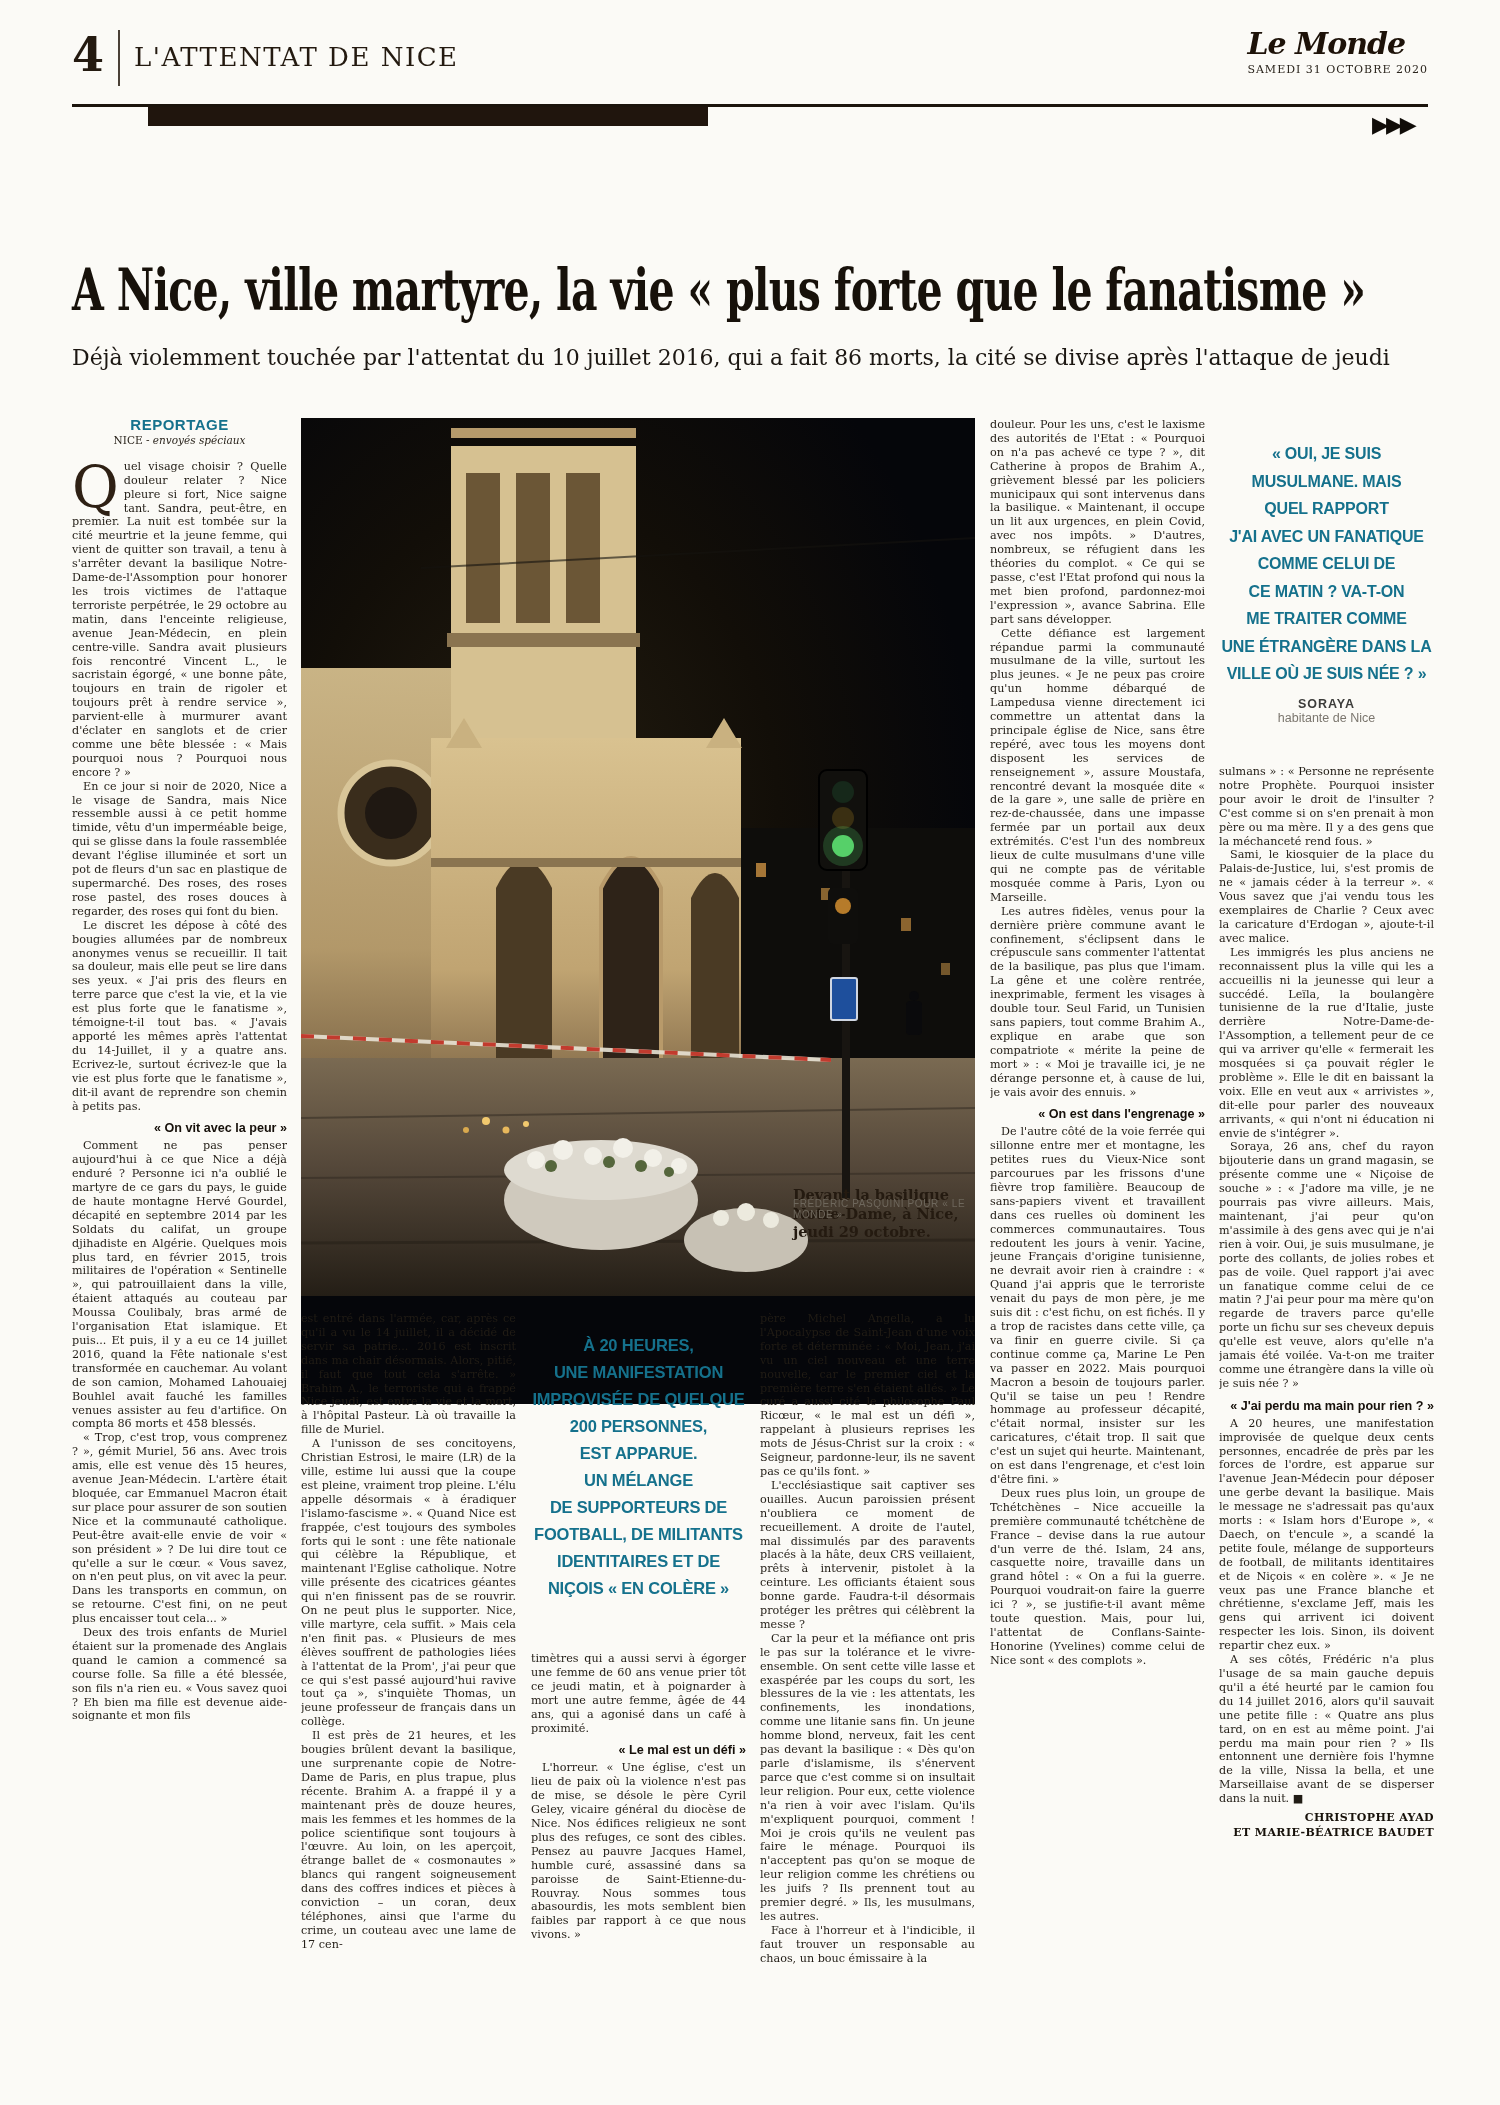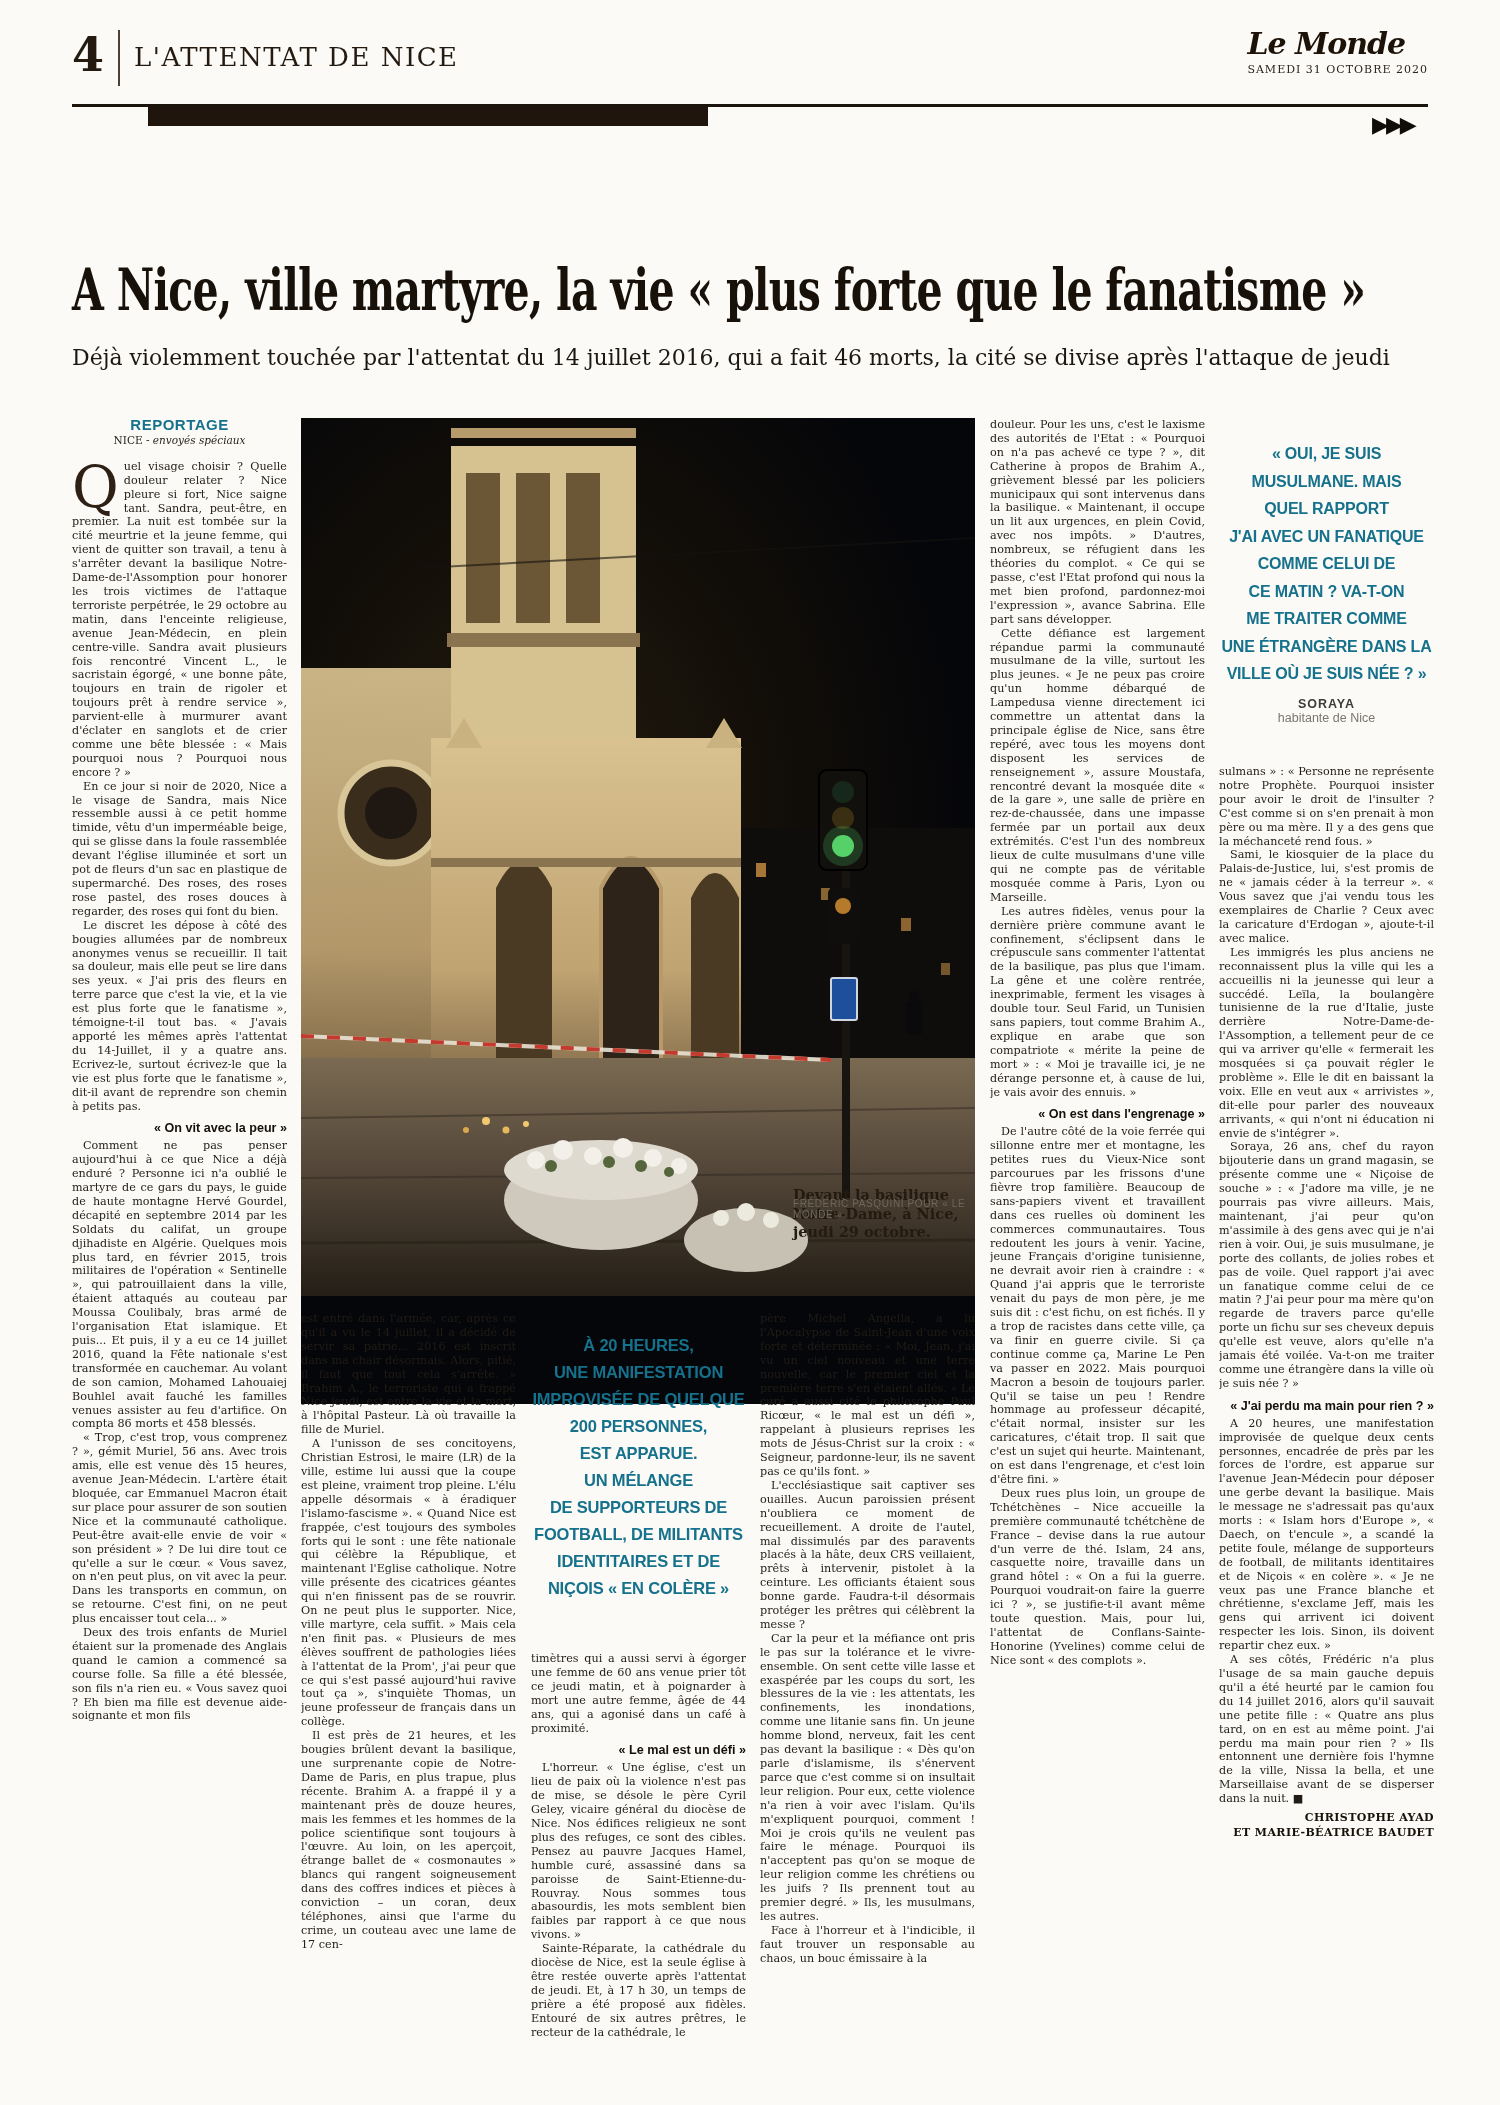--- a/index.html
+++ b/index.html
@@ -77,21 +77,21 @@
     <div class="mast">
       <div class="logo">Le Monde</div>
       <div class="edition-date">SAMEDI 31 OCTOBRE 2020</div>
     </div>
   </div>
   <div class="rule"></div>
   <div class="rulebar"></div>
   <div class="arrows">▶▶▶</div>
 
   <h1 class="headline">A Nice, ville martyre, la vie « plus forte que le fanatisme »</h1>
-  <div class="deck">Déjà violemment touchée par l'attentat du 14 juillet 2016, qui a fait 46 morts, la cité se divise après l'attaque de jeudi</div>
+  <div class="deck">Déjà violemment touchée par l'attentat du 10 juillet 2016, qui a fait 86 morts, la cité se divise après l'attaque de jeudi</div>
 
   <div class="photo">
     <svg width="674" height="878" viewBox="0 0 674 878">
       <defs>
         <radialGradient id="glow" cx="35%" cy="45%" r="65%">
           <stop offset="0%" stop-color="#241d10"></stop>
             <stop offset="55%" stop-color="#120e08"></stop>
             <stop offset="100%" stop-color="#05060a"></stop>
         </radialGradient>
         <linearGradient id="pave" x1="0" y1="0" x2="0" y2="1">
@@ -213,21 +213,20 @@
         <div class="blk p">Il est près de 21 heures, et les bougies brûlent devant la basilique, une surprenante copie de Notre-Dame de Paris, en plus trapue, plus récente. Brahim A. a frappé il y a maintenant près de douze heures, mais les femmes et les hommes de la police scientifique sont toujours à l'œuvre. Au loin, on les aperçoit, étrange ballet de « cosmonautes » blancs qui rangent soigneusement dans des coffres indices et pièces à conviction – un coran, deux téléphones, ainsi que l'arme du crime, un couteau avec une lame de 17 cen-</div>
       </div>
   </div>
 
   <div class="col col-3">
     <div class="bluebox">À 20 HEURES,<br>UNE MANIFESTATION<br>IMPROVISÉE DE QUELQUE<br>200 PERSONNES,<br>EST APPARUE.<br>UN MÉLANGE<br>DE SUPPORTEURS DE<br>FOOTBALL, DE MILITANTS<br>IDENTITAIRES ET DE<br>NIÇOIS « EN COLÈRE »</div>
     <div>
         <div class="blk cont">timètres qui a aussi servi à égorger une femme de 60 ans venue prier tôt ce jeudi matin, et à poignarder à mort une autre femme, âgée de 44 ans, qui a agonisé dans un café à proximité.</div>
         <div class="blk h">« Le mal est un défi »</div>
         <div class="blk p">L'horreur. « Une église, c'est un lieu de paix où la violence n'est pas de mise, se désole le père Cyril Geley, vicaire général du diocèse de Nice. Nos édifices religieux ne sont plus des refuges, ce sont des cibles. Pensez au pauvre Jacques Hamel, humble curé, assassiné dans sa paroisse de Saint-Etienne-du-Rouvray. Nous sommes tous abasourdis, les mots semblent bien faibles par rapport à ce que nous vivons. »</div>
-        <div class="blk p">Sainte-Réparate, la cathédrale du diocèse de Nice, est la seule église à être restée ouverte après l'attentat de jeudi. Et, à 17 h 30, un temps de prière a été proposé aux fidèles. Entouré de six autres prêtres, le recteur de la cathédrale, le</div>
       </div>
   </div>
 
   <div class="col col-4">
     <div>
         <div class="blk cont">père Michel Angella, a lu l'Apocalypse de Saint-Jean d'une voix forte et déterminée : « Moi, Jean, j'ai vu un ciel nouveau et une terre nouvelle, car le premier ciel et la première terre s'en étaient allés. » Le curé a aussi cité le philosophe Paul Ricœur, « le mal est un défi », rappelant à plusieurs reprises les mots de Jésus-Christ sur la croix : « Seigneur, pardonne-leur, ils ne savent pas ce qu'ils font. »</div>
         <div class="blk p">L'ecclésiastique sait captiver ses ouailles. Aucun paroissien présent n'oubliera ce moment de recueillement. A droite de l'autel, mal dissimulés par des paravents placés à la hâte, deux CRS veillaient, prêts à intervenir, pistolet à la ceinture. Les officiants étaient sous bonne garde. Faudra-t-il désormais protéger les prêtres qui célèbrent la messe ?</div>
         <div class="blk p">Car la peur et la méfiance ont pris le pas sur la tolérance et le vivre-ensemble. On sent cette ville lasse et exaspérée par les coups du sort, les blessures de la vie : les attentats, les confinements, les inondations, comme une litanie sans fin. Un jeune homme blond, nerveux, fait les cent pas devant la basilique : « Dès qu'on parle d'islamisme, ils s'énervent parce que c'est comme si on insultait leur religion. Pour eux, cette violence n'a rien à voir avec l'islam. Qu'ils m'expliquent pourquoi, comment ! Moi je crois qu'ils ne veulent pas faire le ménage. Pourquoi ils n'acceptent pas qu'on se moque de leur religion comme les chrétiens ou les juifs ? Ils prennent tout au premier degré. » Ils, les musulmans, les autres.</div>
         <div class="blk p">Face à l'horreur et à l'indicible, il faut trouver un responsable au chaos, un bouc émissaire à la</div>
       </div>

